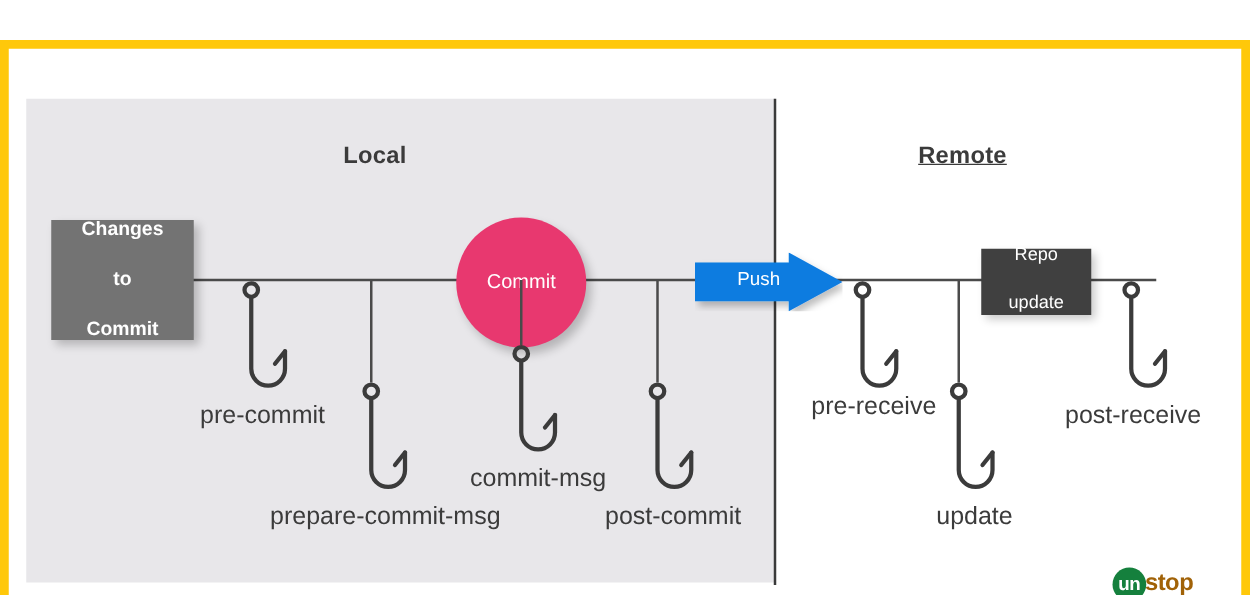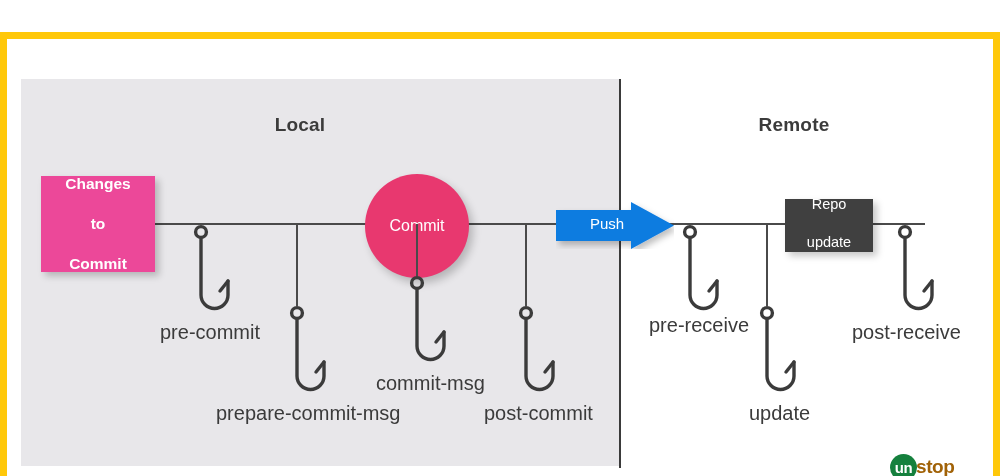--- a/index.html
+++ b/index.html
@@ -3,24 +3,24 @@
 <meta charset="utf-8">
 <style>
   html,body{margin:0;padding:0;background:#fff;}
   body{width:1000px;height:476px;font-family:"Liberation Sans",sans-serif;}
   #canvas{position:relative;width:1000px;height:476px;overflow:hidden;background:#ffffff;margin-top:32px;}
   #border-frame{position:absolute;left:0;top:0;width:1000px;height:476px;box-sizing:border-box;border:7px solid #FFC80A;pointer-events:none;z-index:40;}
   #local-panel{position:absolute;left:21px;top:47px;width:599px;height:387px;background:#E8E7EA;}
   #divider{position:absolute;left:619px;top:47px;width:2px;height:389px;background:#3a3a3a;}
   .zone-title{position:absolute;font-weight:bold;font-size:19px;color:#3b3b3b;text-align:center;letter-spacing:.2px;}
   #local-title{left:230px;top:82px;width:140px;}
-  #remote-title{left:724px;top:82px;width:140px;}
+  #remote-title{left:700px;top:82px;width:140px;text-decoration:underline;}
   #timeline-local{position:absolute;left:152px;top:191px;width:470px;height:2px;background:#4a4a4a;}
   #timeline-remote{position:absolute;left:660px;top:191px;width:265px;height:2px;background:#4a4a4a;}
-  #changes-box{position:absolute;left:41px;top:144px;width:114px;height:96px;background:#ec4899;
+  #changes-box{position:absolute;left:41px;top:144px;width:114px;height:96px;background:#737373;
     box-shadow:4px 4px 7px rgba(0,0,0,.22);display:flex;align-items:center;justify-content:center;}
   #changes-box span{color:#fff;font-weight:bold;font-size:15.5px;line-height:20px;text-align:center;display:block;}
   #commit-circle{position:absolute;left:365px;top:142px;width:104px;height:104px;border-radius:50%;
     background:#E8386F;box-shadow:4px 5px 8px rgba(0,0,0,.22);display:flex;align-items:center;justify-content:center;}
   #commit-circle span{color:#fff;font-size:16px;font-weight:500;}
   #push-arrow{position:absolute;left:556px;top:170px;width:118px;height:47px;}
   #push-arrow .plabel{position:absolute;left:12px;top:13px;width:78px;text-align:center;color:#fff;font-size:15px;font-weight:500;z-index:2;}
   #repo-box{position:absolute;left:785px;top:167px;width:88px;height:53px;background:#404040;
     box-shadow:4px 4px 7px rgba(0,0,0,.22);display:flex;align-items:flex-end;justify-content:center;}
   #repo-box span{color:#fff;font-size:14.5px;line-height:19px;text-align:center;display:block;}

